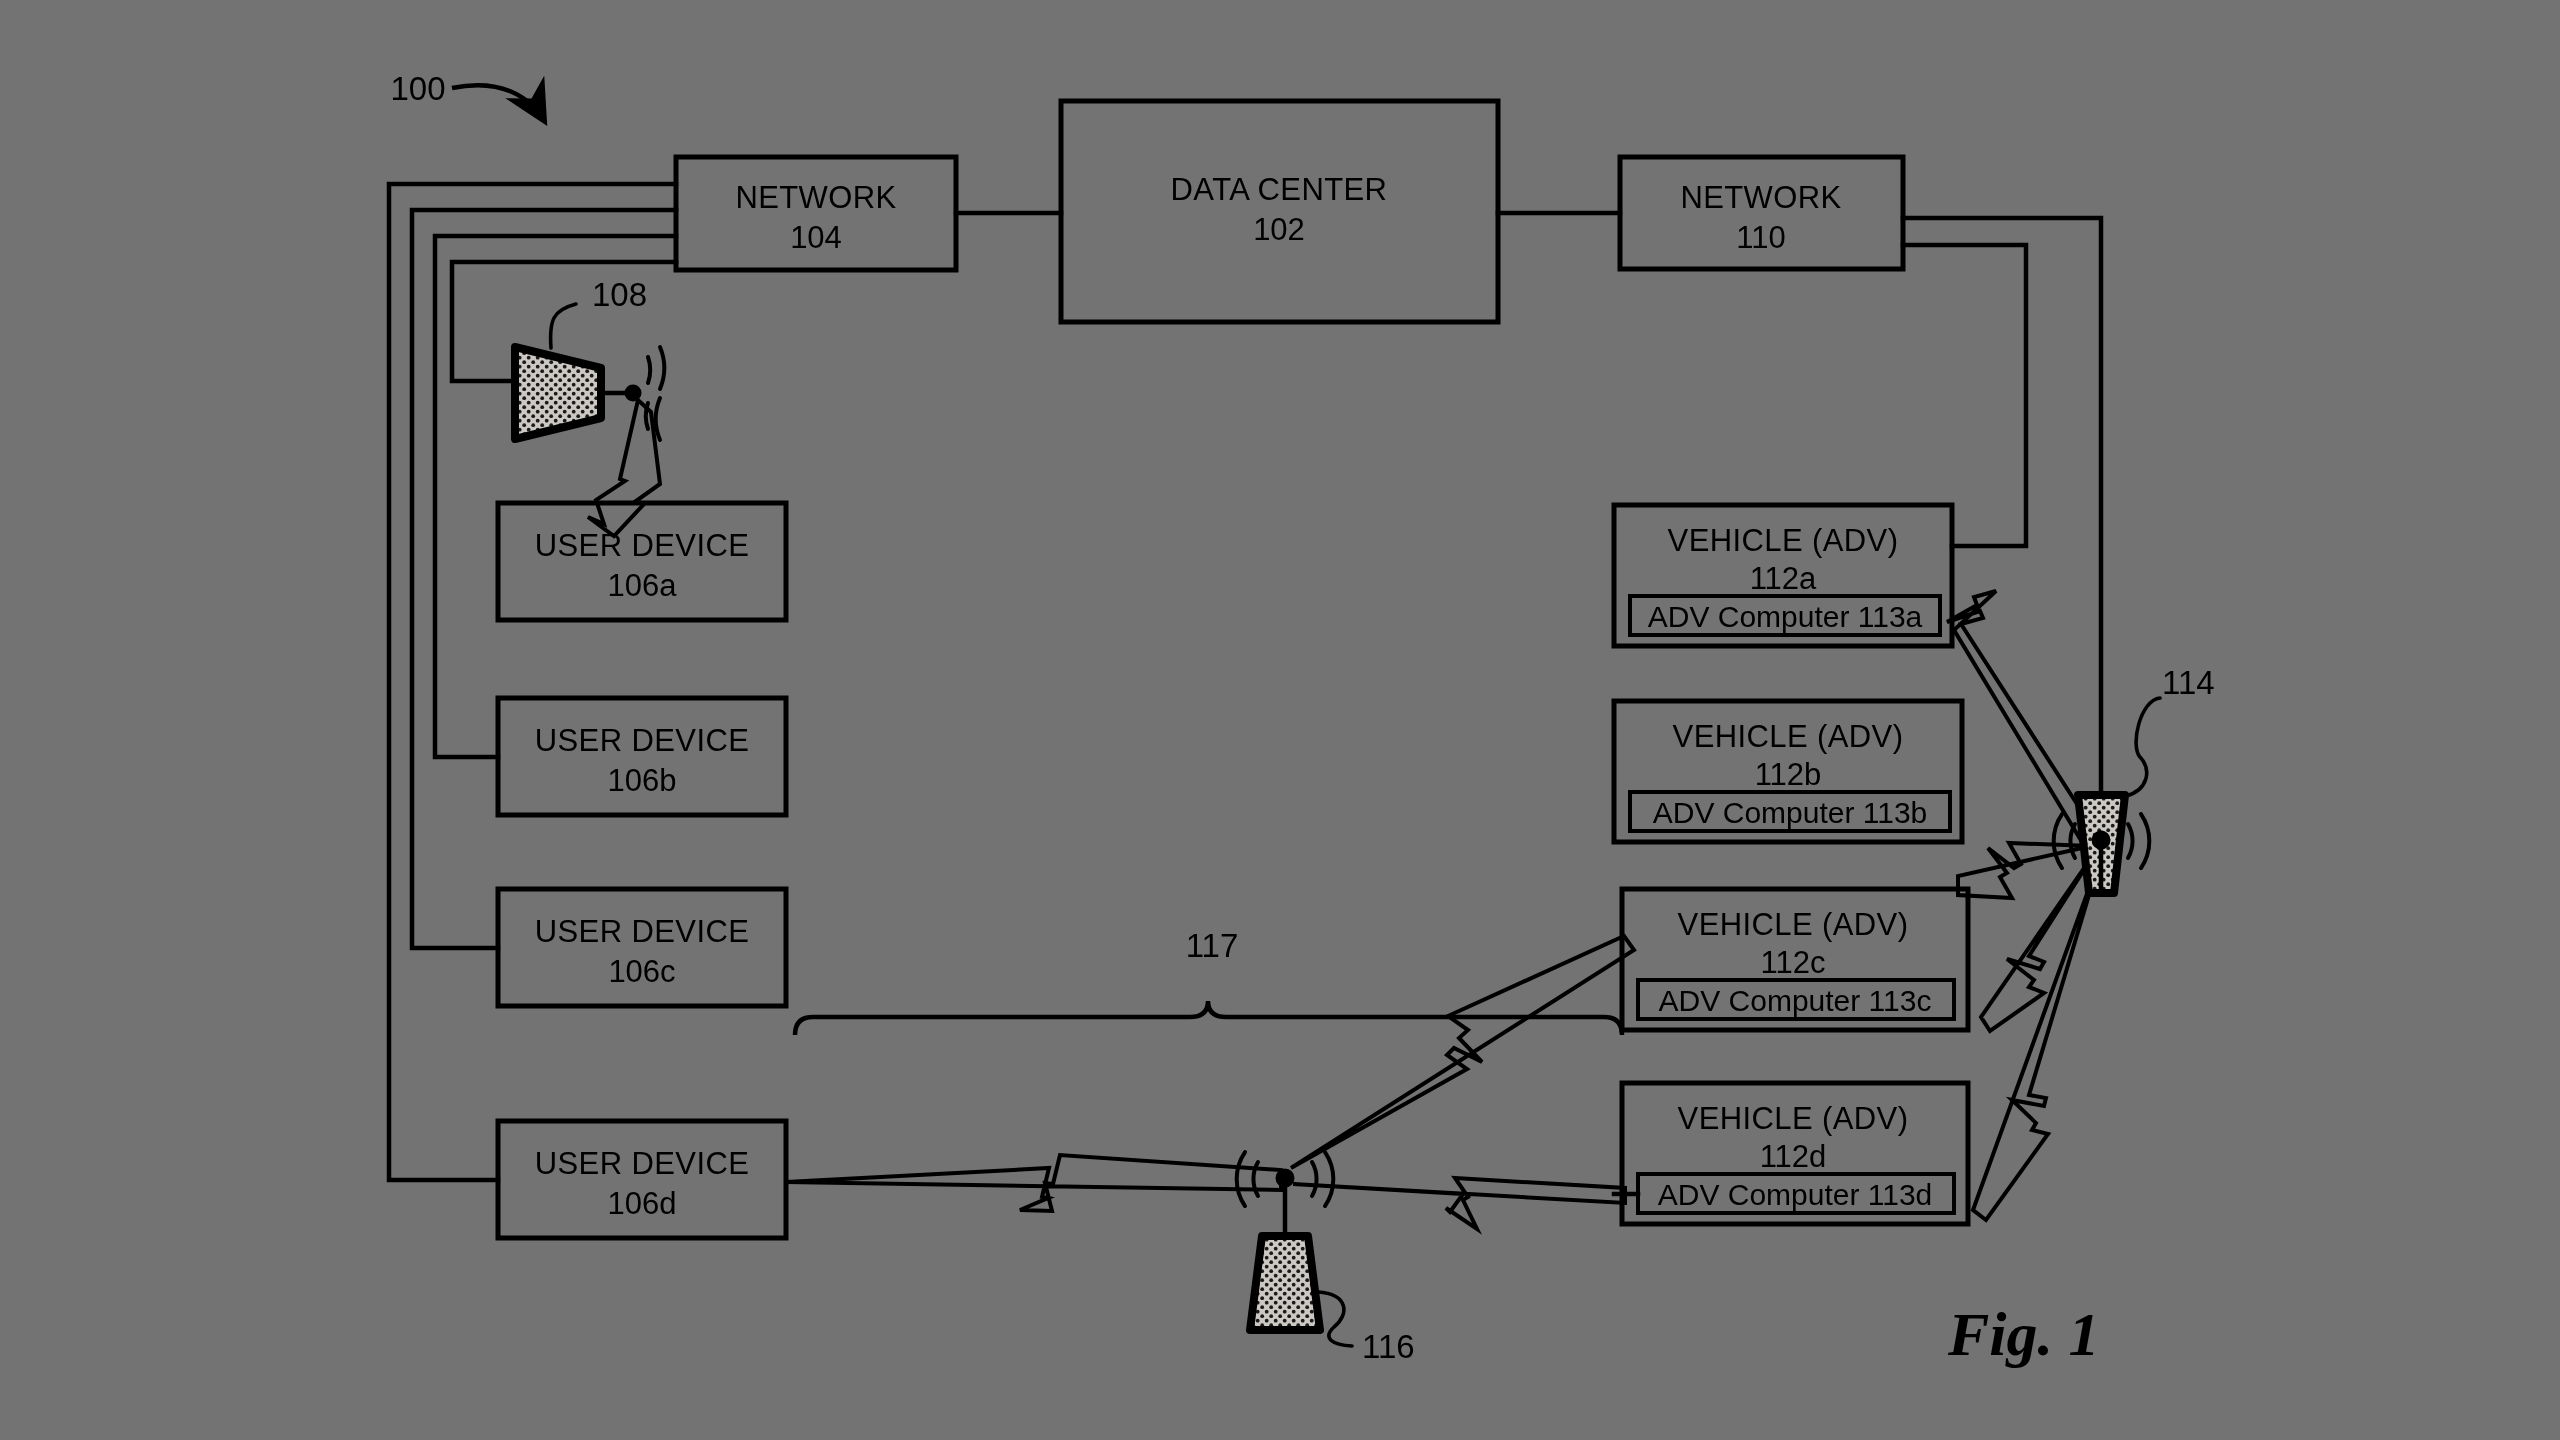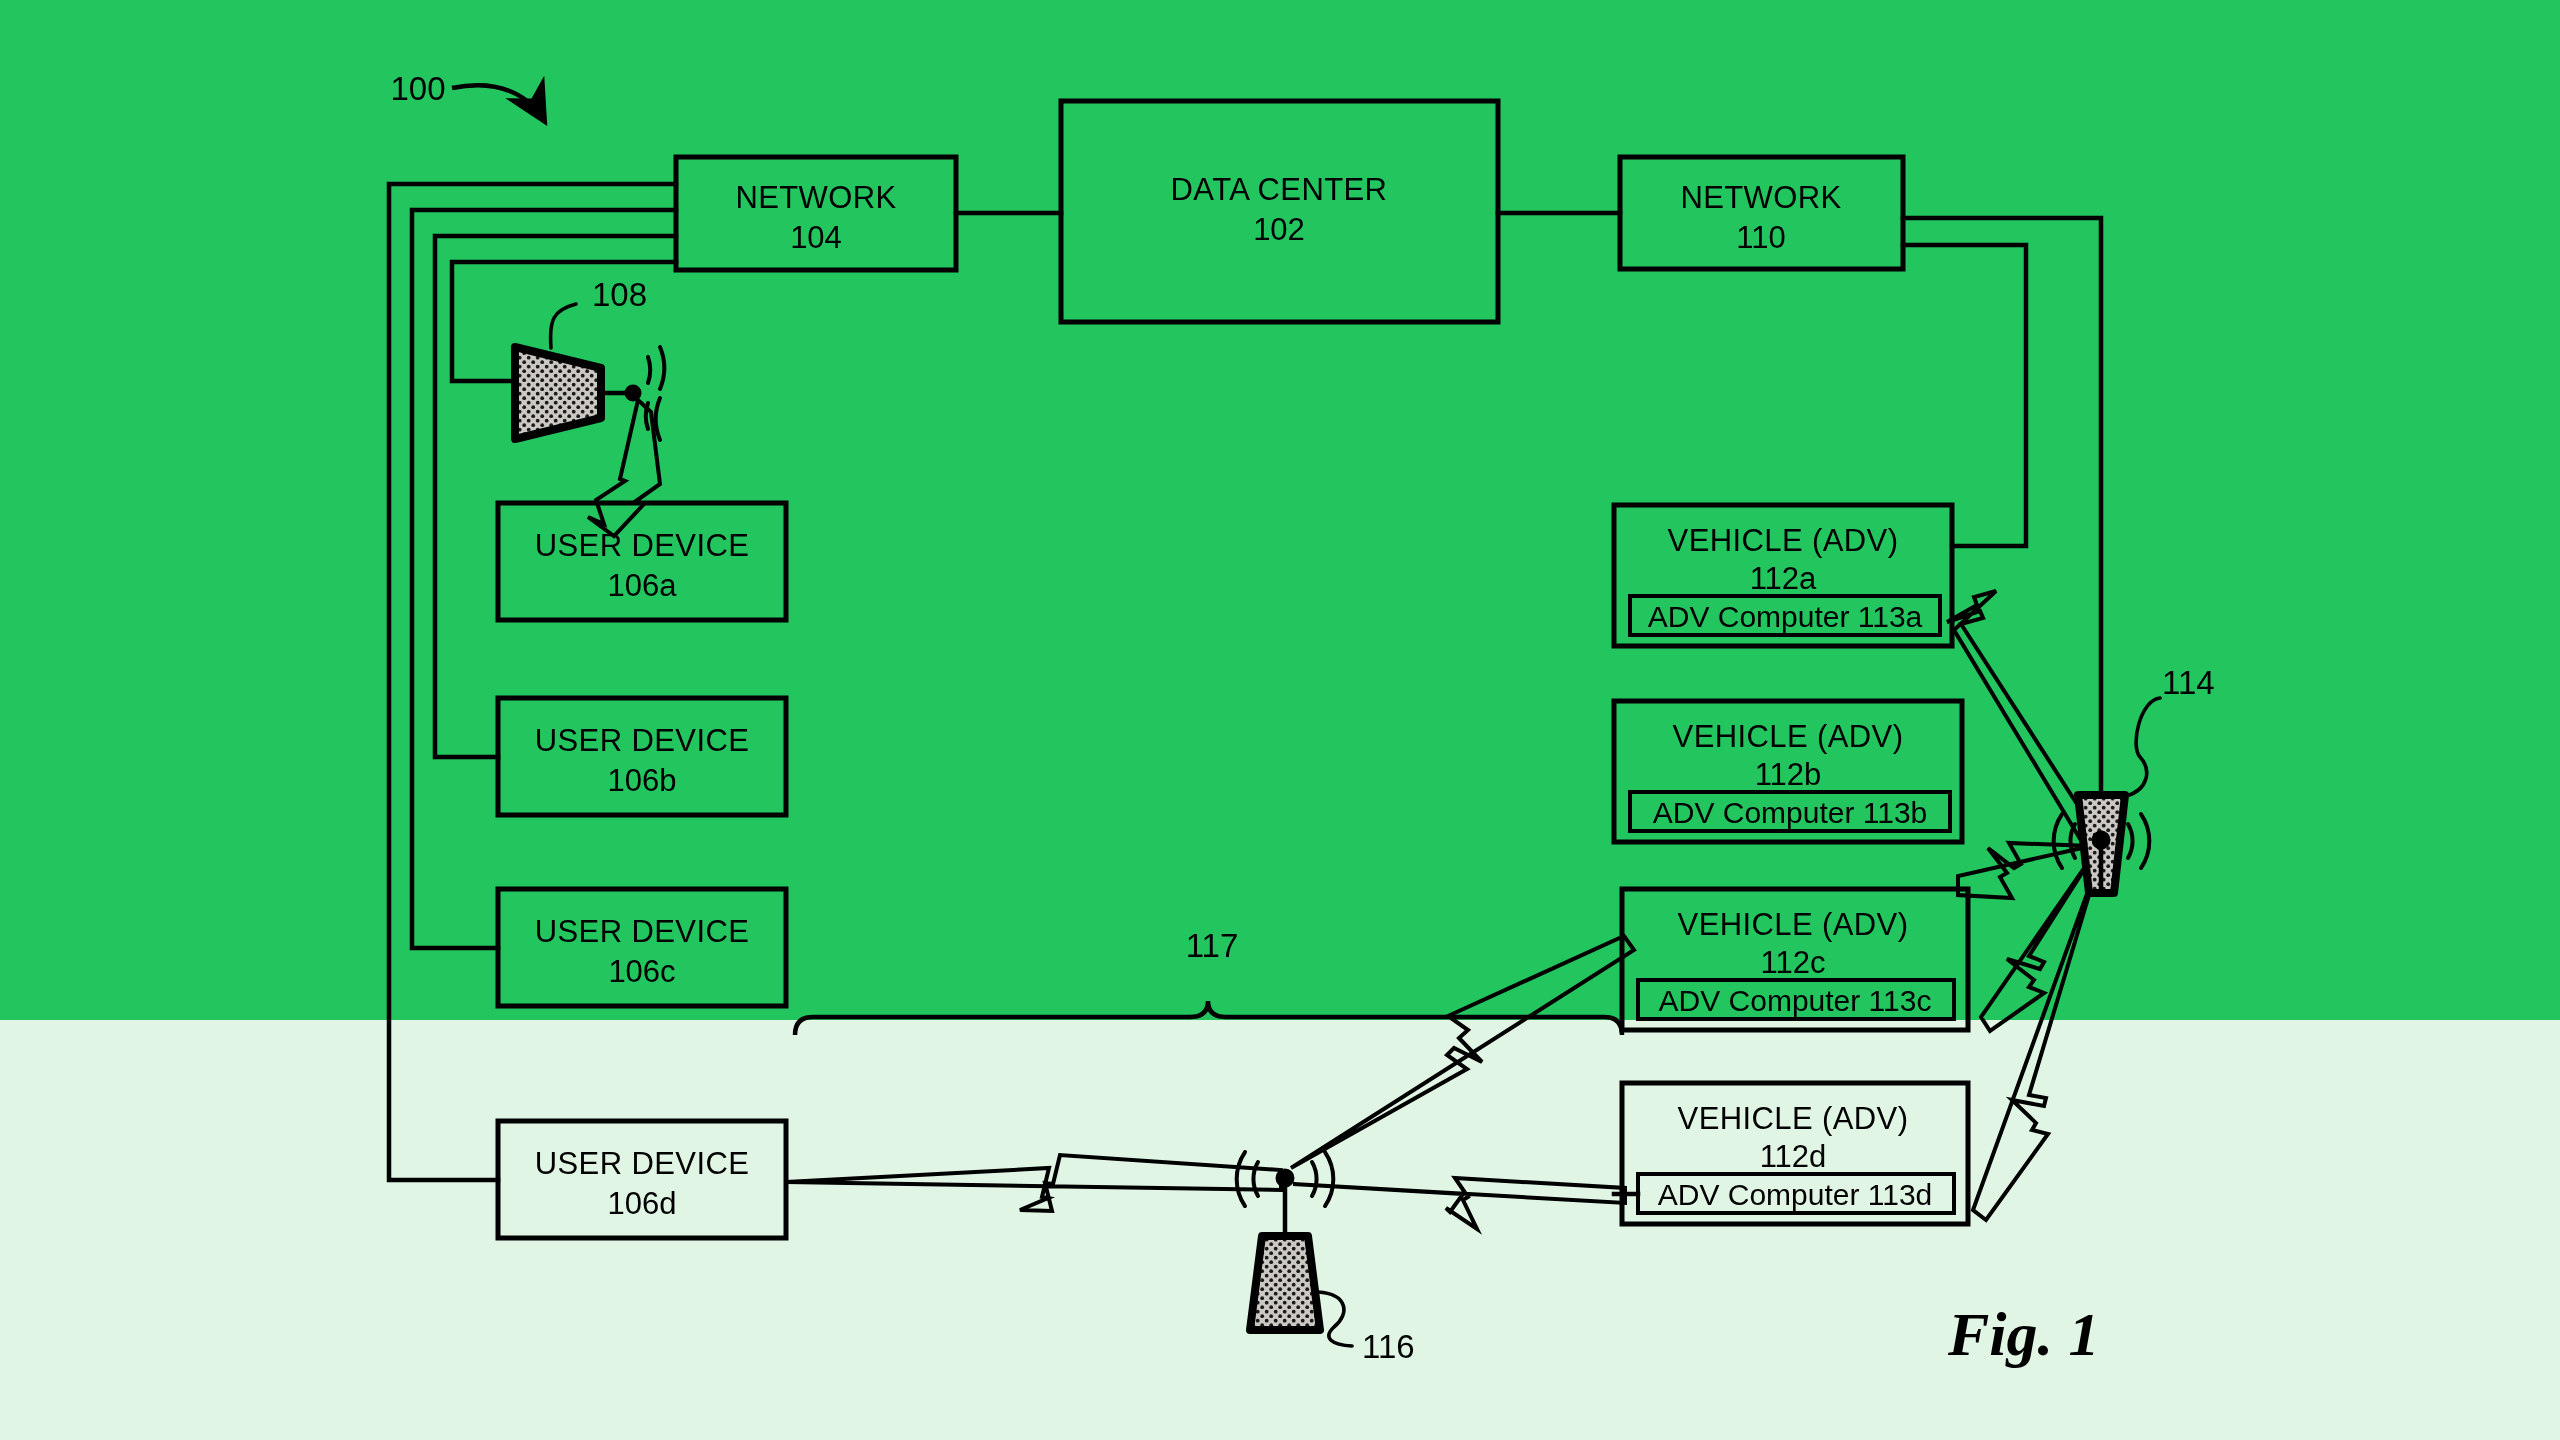--- a/index.html
+++ b/index.html
@@ -1,18 +1,18 @@
 <!DOCTYPE html>
 <html><head>
 <meta charset="utf-8">
 <style>
   html,body{margin:0;padding:0;background:#e0f5e4;}
   body{width:2560px;height:1440px;overflow:hidden;
        font-family:"Liberation Sans", sans-serif;}
-  #stage{position:relative;width:2560px;height:1020px;background:#22c55e;}
+  #stage{position:relative;width:2560px;height:1440px;background:#737373;}
   svg#fig{position:absolute;inset:0;width:2560px;height:1440px;display:block;}
 
   .bx{fill:none;stroke:#000;stroke-width:5;}
   .bxin{fill:none;stroke:#000;stroke-width:4;}
   .ln{fill:none;stroke:#000;stroke-width:4.5;stroke-linecap:square;}
   .lnthin{fill:none;stroke:#000;stroke-width:3.6;stroke-linecap:round;}
   .bolt{fill:none;stroke:#000;stroke-width:4;stroke-linejoin:miter;}
   .wave{fill:none;stroke:#000;stroke-width:4;stroke-linecap:round;}
   .cone{fill:url(#dots);stroke:#000;stroke-width:8;stroke-linejoin:round;}
   .nodedot{fill:#000;stroke:#000;stroke-width:3;}

